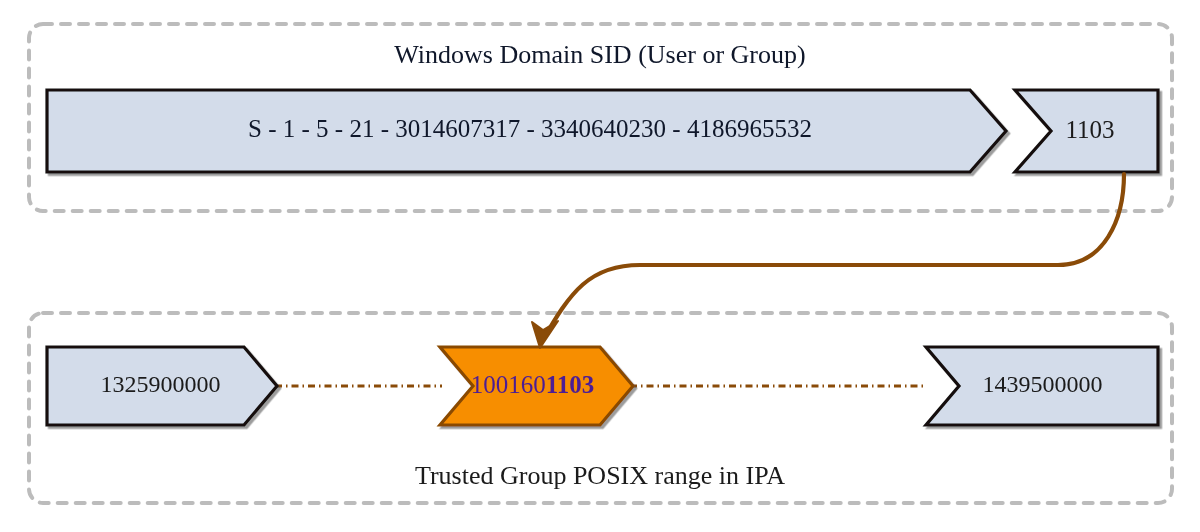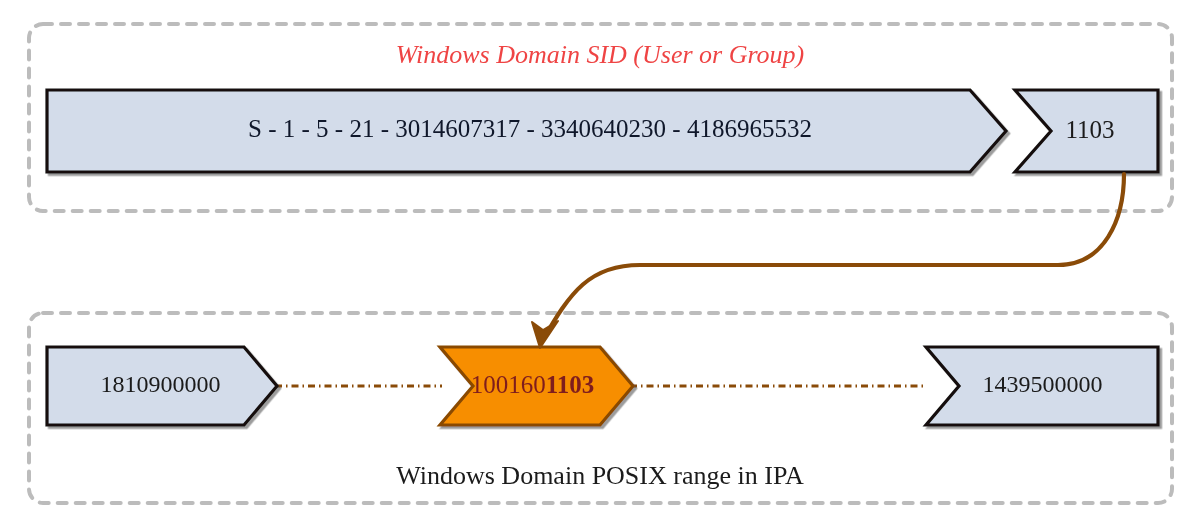--- a/index.html
+++ b/index.html
@@ -33,22 +33,21 @@
     text-align: center;
     line-height: 1;
     pointer-events: none;
   }
   
   #top-group-title {
     left: 0;
     top: 42px;
     width: 1200px;
     font-size: 26px;
-    color: #ef4444;
-    font-style: italic;
+    color: #0f172a;
   }
   #sid-prefix-text {
     left: 60px;
     top: 116px;
     width: 940px;
     font-size: 25px;
     color: #0f172a;
   }
   #sid-rid-text {
     left: 1020px;
@@ -77,21 +76,21 @@
     top: 372px;
     width: 225px;
     font-size: 24px;
     color: #1b1b1b;
   }
   #mapped-id-text {
     left: 440px;
     top: 372px;
     width: 185px;
     font-size: 25px;
-    color: #7f1d1d;
+    color: #4c1d95;
   }
   #mapped-id-text .rid-part {
     font-weight: bold;
   }
   .hit {
     position: absolute;
     background: transparent;
   }
 </style>
 </head>
@@ -133,24 +132,24 @@
   </svg>
 
   <div class="txt" id="top-group-title">Windows Domain SID (User or Group)</div>
 
   <div class="txt" id="sid-prefix-text">S - 1 - 5 - 21 - 3014607317 - 3340640230 - 4186965532</div>
 
   <div class="txt" id="sid-rid-text">1103</div>
 
   <div class="txt" id="mapped-id-text"><span class="base-part">100160</span><span class="rid-part">1103</span></div>
 
-  <div class="txt" id="range-base-text">1810900000</div>
+  <div class="txt" id="range-base-text">1325900000</div>
 
   <div class="txt" id="range-top-text">1439500000</div>
 
-  <div class="txt" id="bottom-group-title">Windows Domain POSIX range in IPA</div>
+  <div class="txt" id="bottom-group-title">Trusted Group POSIX range in IPA</div>
 
   <div class="hit" style="left:47px;top:90px;width:960px;height:83px;"></div>
   <div class="hit" style="left:1015px;top:90px;width:144px;height:83px;"></div>
   <div class="hit" style="left:47px;top:347px;width:231px;height:79px;"></div>
   <div class="hit" style="left:440px;top:347px;width:194px;height:79px;"></div>
   <div class="hit" style="left:926px;top:347px;width:233px;height:79px;"></div>
 </div>
 
 </body></html>

